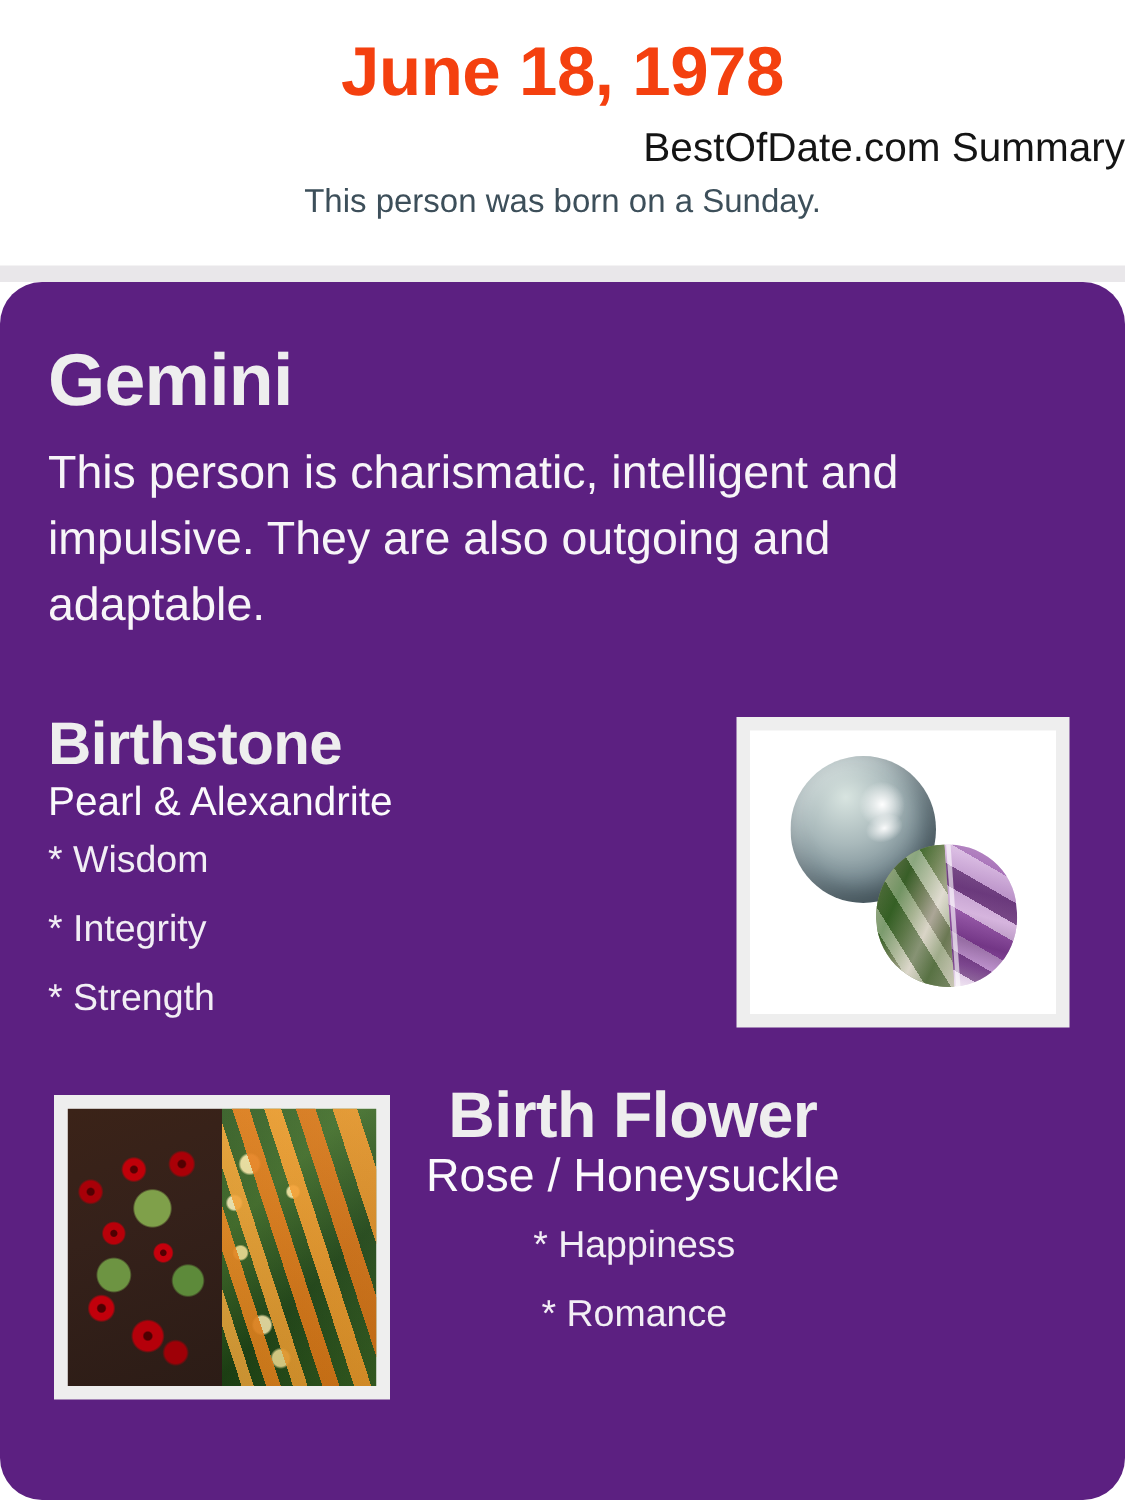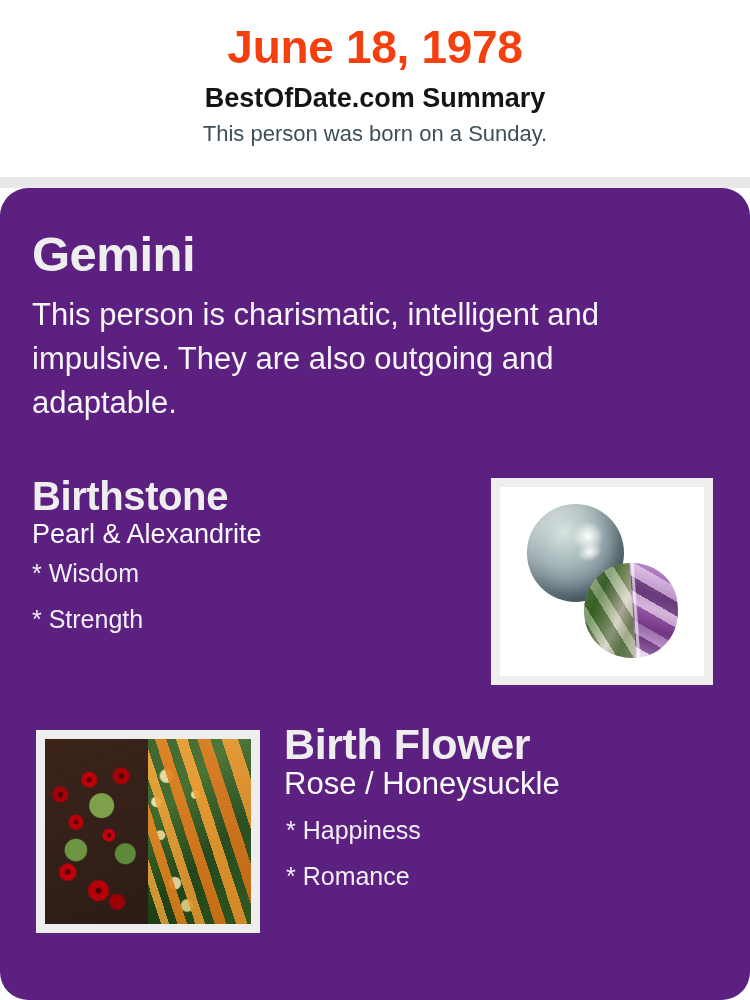--- a/index.html
+++ b/index.html
@@ -20,24 +20,25 @@
   }
   .header-title {
     font-size:46px;
     font-weight:700;
     color:#f4400f;
     line-height:1.12;
     letter-spacing:-0.3px;
   }
   .header-subtitle {
     font-size:27px;
-    font-weight:700;
+    font-weight:400;
     color:#141414;
     line-height:1.3;
     margin-top:7px;
+    text-align:right;
   }
   .header-note {
     font-size:22px;
     font-weight:400;
     color:#3d4f5a;
     line-height:1.3;
     margin-top:4px;
   }
   .divider { height:11px; background:#e9e7ea; }
 
@@ -176,20 +177,21 @@
     position:absolute; left:2%; top:0; width:7%; height:100%;
     background:rgba(255,255,255,0.62);
     z-index:2;
   }
 
   
   .flower-row {
     margin-top:25px;
     position:relative;
     height:215px;
+    text-align:center;
   }
   #flower-photo {
     position:absolute;
     left:4px;
     top:0;
     width:224px;
     height:203px;
   }
   .flower-text { position:absolute; left:252px; top:-8px; }
   .flower-heading { font-size:43px; }
@@ -262,20 +264,21 @@
     <div class="sign-name">Gemini</div>
     <div class="sign-desc">This person is charismatic, intelligent and impulsive. They are also outgoing and adaptable.</div>
 
     <div class="birthstone-row">
 
       <div class="section-text birthstone-text">
         <div class="section-heading">Birthstone</div>
         <div class="section-sub">Pearl &amp; Alexandrite</div>
         <div class="trait-list">
           <div class="trait">* Wisdom</div>
+          <div class="trait">* Integrity</div>
           <div class="trait">* Strength</div>
         </div>
       </div>
 
       <div class="photo-frame" id="birthstone-photo">
         <div class="photo-inner">
           <div class="pearl"></div>
           <div class="alexandrite">
             <div class="alex-left"></div>
             <div class="alex-right"></div>

